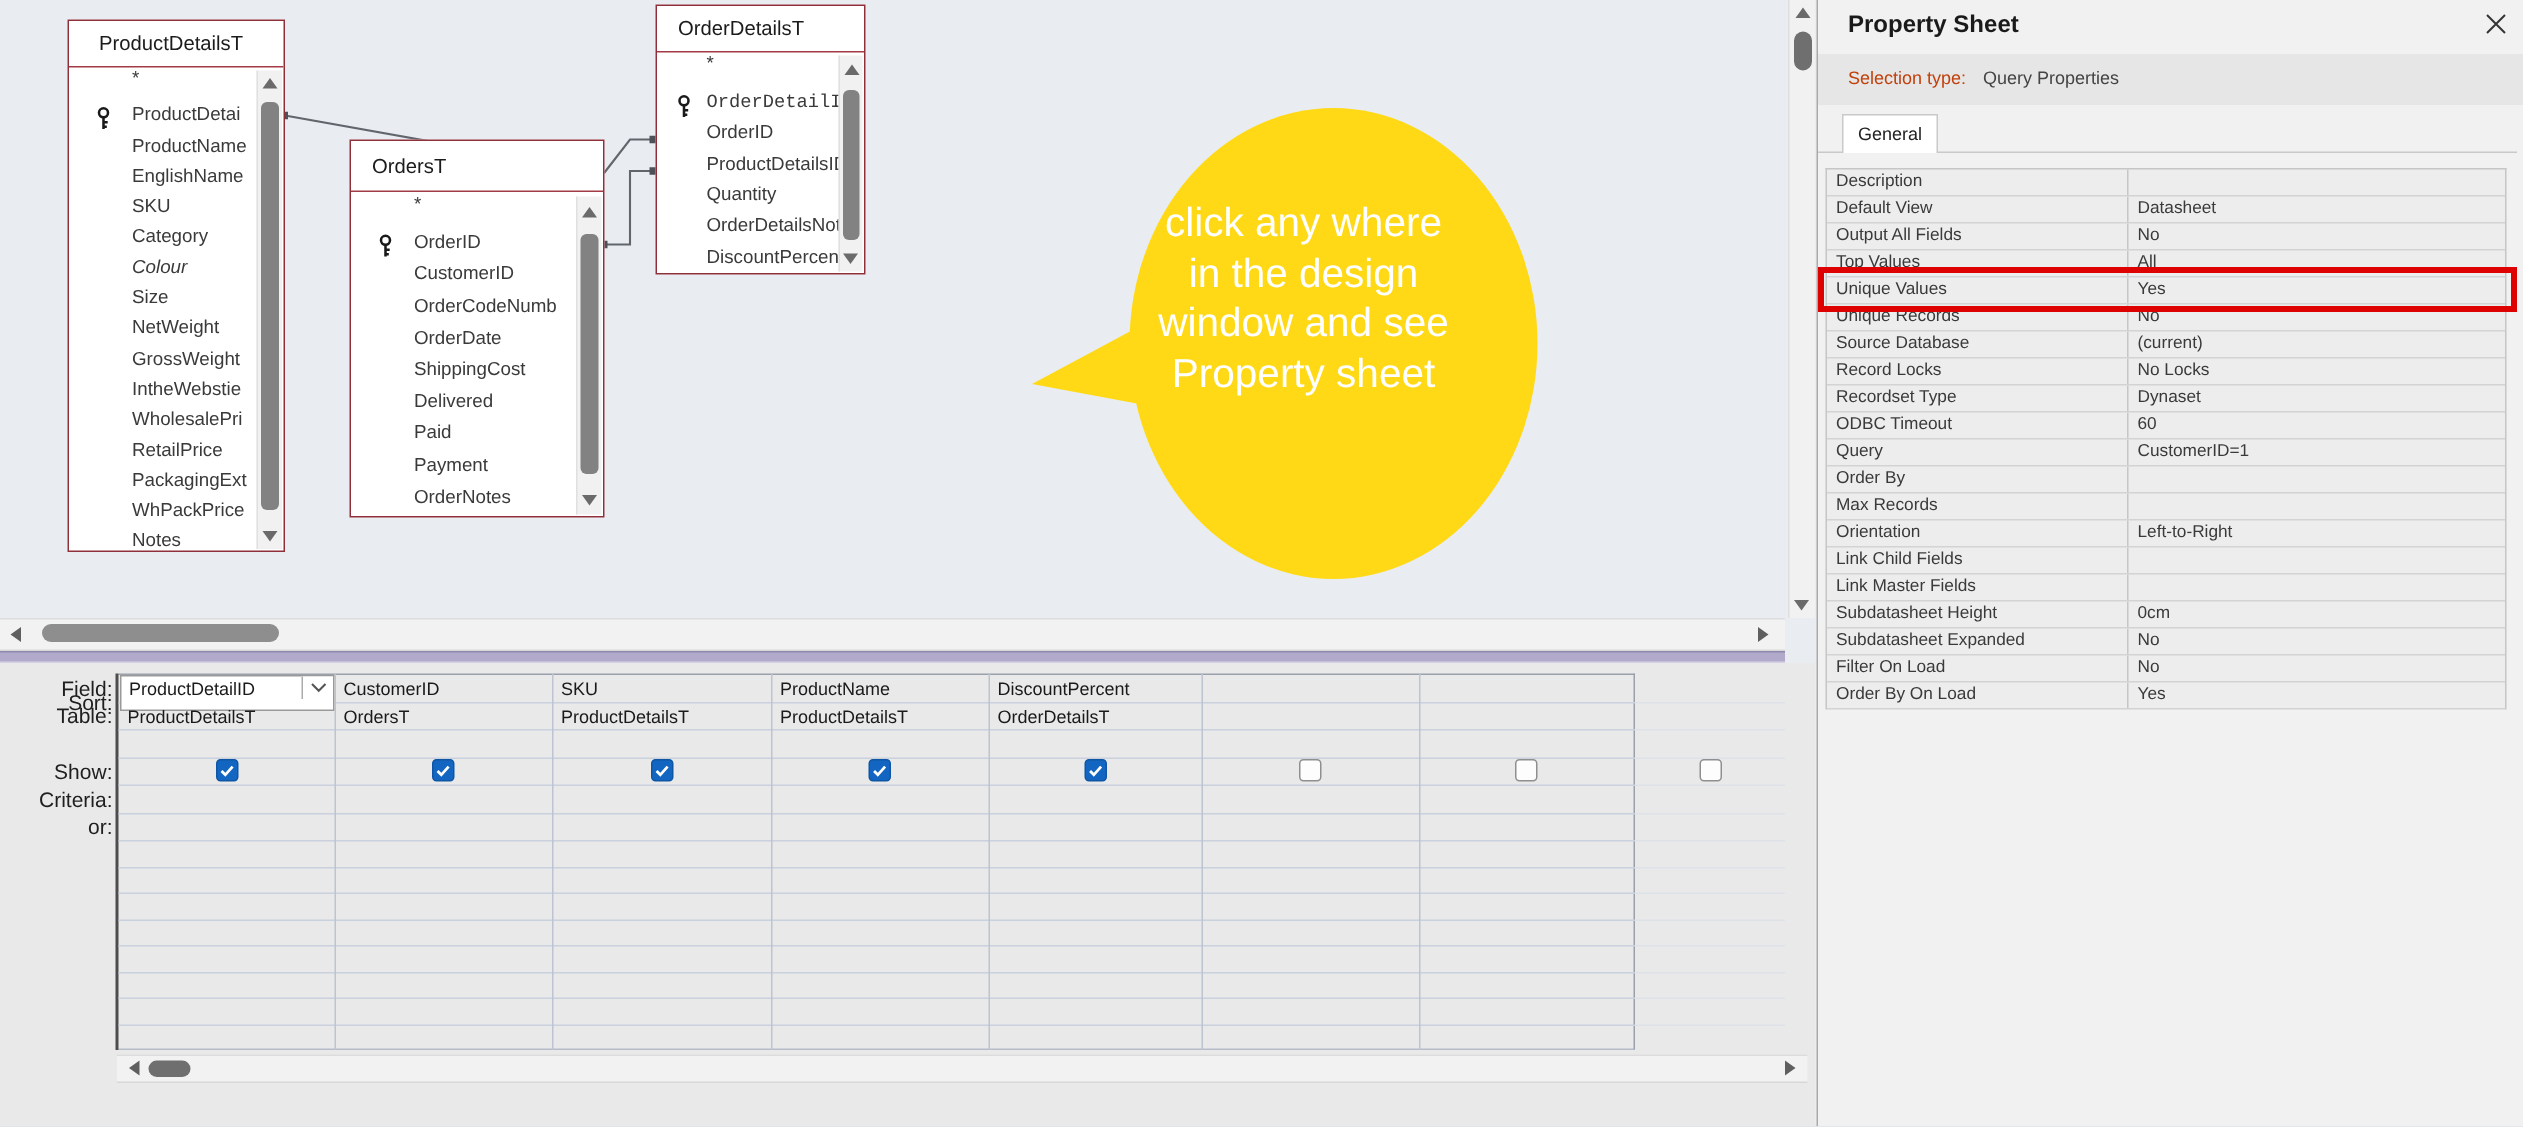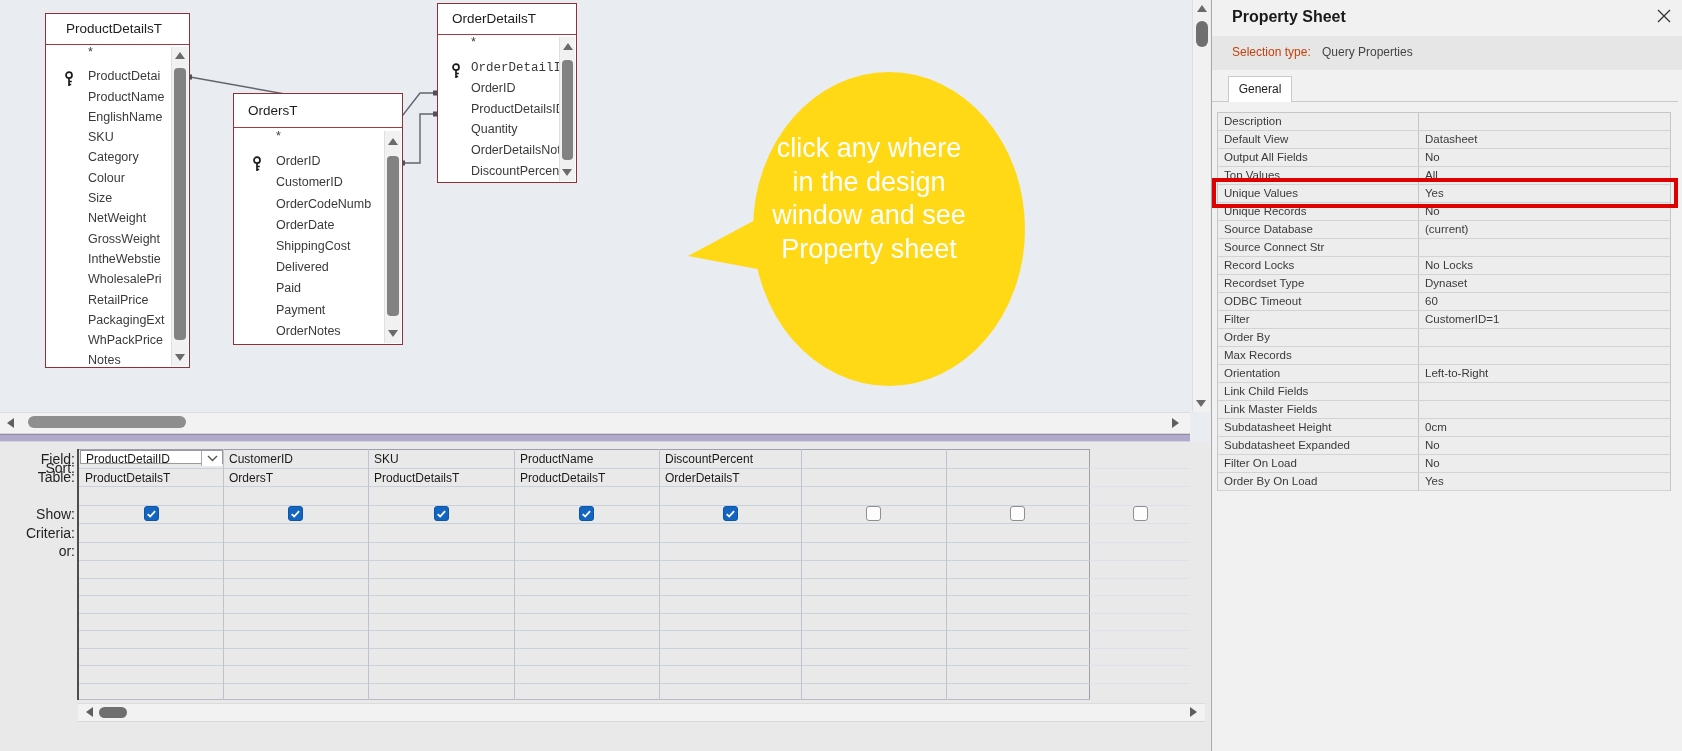--- a/index.html
+++ b/index.html
@@ -78,21 +78,21 @@
         </div>
       <div class="frow" style="height:20.3px;">
           <span class="fname">EnglishName</span>
         </div>
       <div class="frow" style="height:20.3px;">
           <span class="fname">SKU</span>
         </div>
       <div class="frow" style="height:20.3px;padding-left:32px;">
           <span class="fname">Category</span>
         </div>
-      <div class="frow" style="height:20.3px;">
+      <div class="frow" style="height:20.3px;font-style:italic;">
           <span class="fname">Colour</span>
         </div>
       <div class="frow" style="height:20.3px;">
           <span class="fname">Size</span>
         </div>
       <div class="frow" style="height:20.3px;">
           <span class="fname">NetWeight</span>
         </div>
       <div class="frow" style="height:20.3px;">
           <span class="fname">GrossWeight</span>
@@ -272,21 +272,21 @@
   <div class="gridline-h faint" style="left:1090px;width:100px;top:665px;"></div>
   <div class="gridline-h faint" style="left:1090px;width:100px;top:682.5px;"></div>
 
   <div class="gridline-v" style="top:449px;height:251px;left:223px;"></div>
   <div class="gridline-v" style="top:449px;height:251px;left:368px;"></div>
   <div class="gridline-v" style="top:449px;height:251px;left:514px;"></div>
   <div class="gridline-v" style="top:449px;height:251px;left:659px;"></div>
   <div class="gridline-v" style="top:449px;height:251px;left:801px;"></div>
   <div class="gridline-v" style="top:449px;height:251px;left:946px;"></div>
 
-  <div class="abs" style="left:80px;top:450px;width:143px;height:14px;background:#ffffff;border:1px solid #9a9a9a;box-sizing:border-box;">
+  <div class="abs" style="left:80px;top:450px;width:143px;height:24px;background:#ffffff;border:1px solid #9a9a9a;box-sizing:border-box;">
     <span class="gcell" style="left:5px;top:1px;">ProductDetailID</span>
   </div>
   <div class="abs" style="left:201px;top:451px;width:21px;height:15px;background:#ffffff;border-left:1px solid #ababab;box-sizing:border-box;">
     <svg width="11" height="7" viewBox="0 0 11 7" style="position:absolute;left:5px;top:4px;">
         <path d="M1 1 L5.5 5.5 L10 1" fill="none" stroke="#555" stroke-width="1.4"></path>
       </svg>
   </div>
   <span class="gcell" style="left:229px;top:452px;width:134px;">CustomerID</span>
   <span class="gcell" style="left:374px;top:452px;width:134px;">SKU</span>
   <span class="gcell" style="left:520px;top:452px;width:134px;">ProductName</span>
@@ -370,37 +370,33 @@
         </div>
       <div class="prop-row">
           <div class="prop-name">Unique Records</div>
           <div class="prop-val">No</div>
         </div>
       <div class="prop-row">
           <div class="prop-name">Source Database</div>
           <div class="prop-val">(current)</div>
         </div>
       <div class="prop-row">
-          <div class="prop-name">Source Connect Str</div>
-          <div class="prop-val"></div>
-        </div>
-      <div class="prop-row">
           <div class="prop-name">Record Locks</div>
           <div class="prop-val">No Locks</div>
         </div>
       <div class="prop-row">
           <div class="prop-name">Recordset Type</div>
           <div class="prop-val">Dynaset</div>
         </div>
       <div class="prop-row">
           <div class="prop-name">ODBC Timeout</div>
           <div class="prop-val">60</div>
         </div>
       <div class="prop-row">
-          <div class="prop-name">Filter</div>
+          <div class="prop-name">Query</div>
           <div class="prop-val">CustomerID=1</div>
         </div>
       <div class="prop-row">
           <div class="prop-name">Order By</div>
           <div class="prop-val"></div>
         </div>
       <div class="prop-row">
           <div class="prop-name">Max Records</div>
           <div class="prop-val"></div>
         </div>

